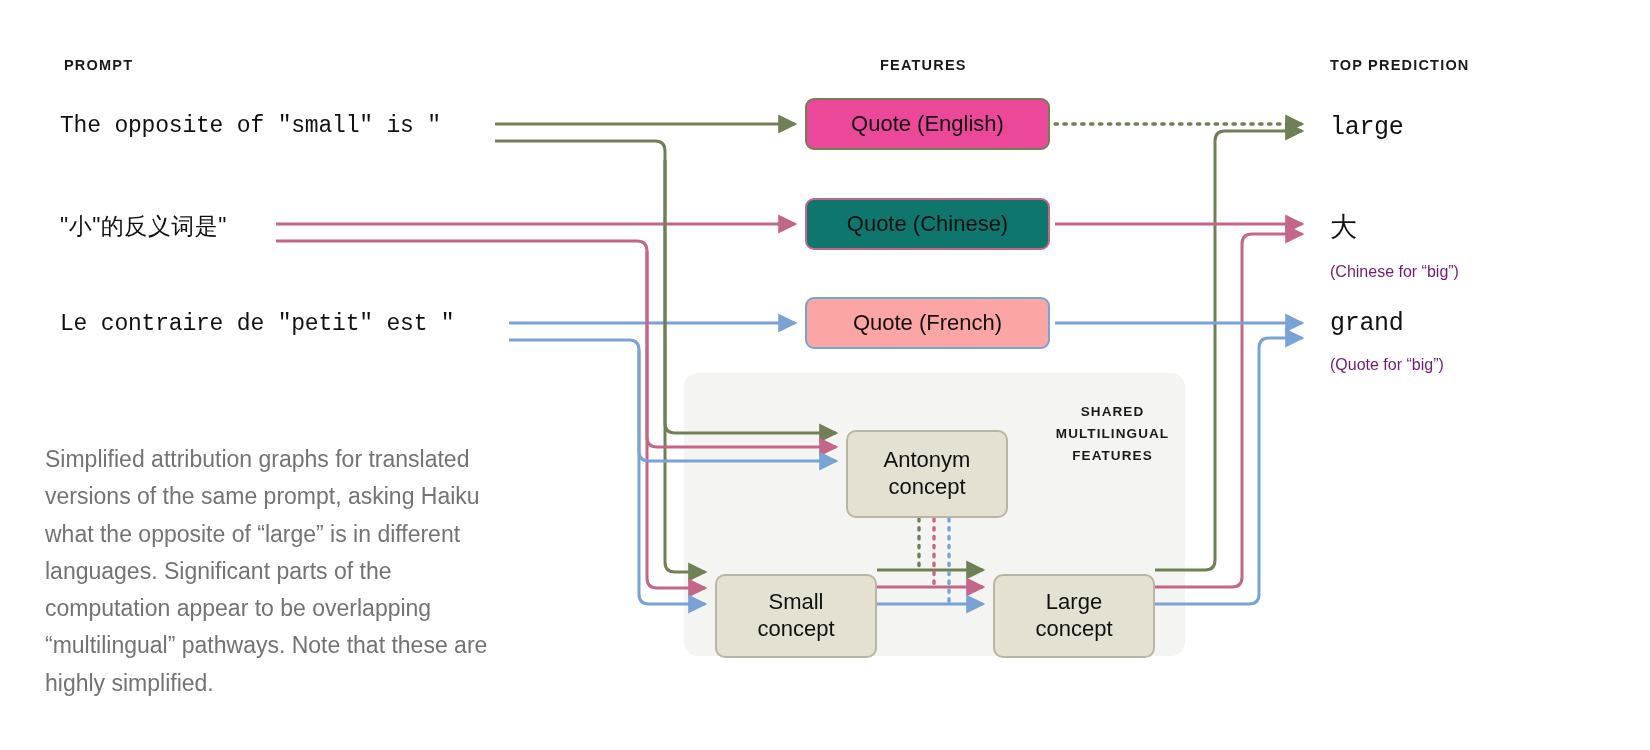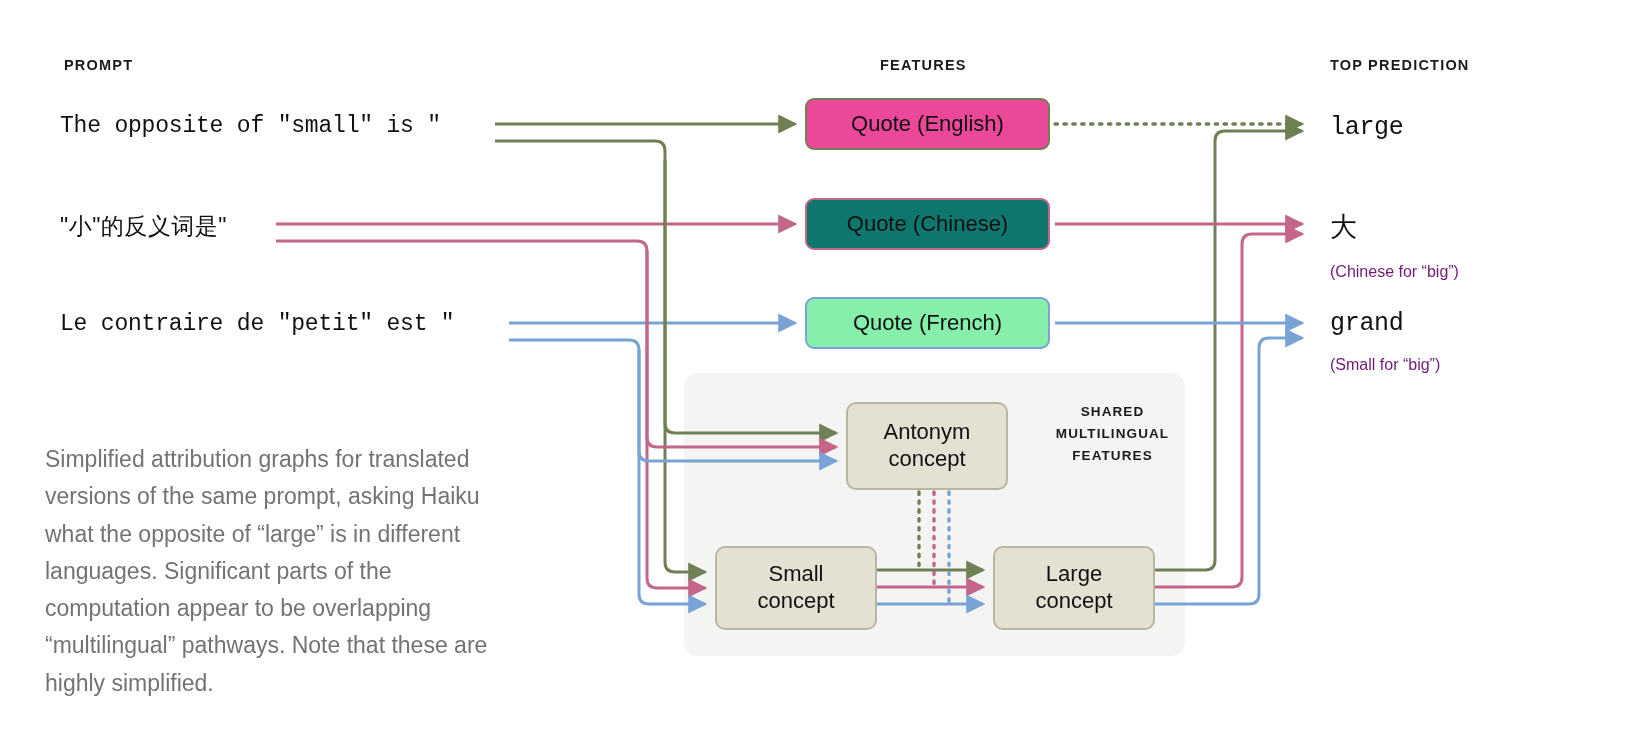--- a/index.html
+++ b/index.html
@@ -16,25 +16,25 @@
           font-size:23px;color:#111;white-space:pre;letter-spacing:-0.2px;}
   #prompt-en{left:60px;top:113px;}
   #prompt-zh{left:60px;top:211px;font-family:"Liberation Sans","DejaVu Sans",sans-serif;letter-spacing:0.5px;}
   #prompt-fr{left:60px;top:311px;}
 
   .fbox{position:absolute;border-radius:9px;border-width:2px;border-style:solid;
         display:flex;align-items:center;justify-content:center;
         font-size:22px;color:#111;box-sizing:border-box;}
   #box-en{left:805px;top:98px;width:245px;height:52px;background:#ec4899;border-color:#6f8055;}
   #box-zh{left:805px;top:198px;width:245px;height:52px;background:#0f766e;border-color:#c4668a;}
-  #box-fr{left:805px;top:297px;width:245px;height:52px;background:#86efac;border-color:#78a3d4;}
+  #box-fr{left:805px;top:297px;width:245px;height:52px;background:#fca5a5;border-color:#78a3d4;}
 
   .cbox{position:absolute;border-radius:10px;border:2px solid #b9b5a3;background:#e4e1d3;
         display:flex;flex-direction:column;align-items:center;justify-content:center;
-        font-size:22px;line-height:1.22;color:#111;box-sizing:border-box;text-align:center;}
+        font-size:22px;line-height:1.22;color:#111;box-sizing:border-box;text-align:center;margin-top:28px;}
   #box-antonym{left:846px;top:402px;width:162px;height:88px;}
   #box-small{left:715px;top:546px;width:162px;height:84px;}
   #box-large{left:993px;top:546px;width:162px;height:84px;}
 
   #shared-panel{position:absolute;left:684px;top:373px;width:501px;height:283px;
                 background:#f4f4f2;border-radius:14px;}
   #shared-label{position:absolute;left:1040px;top:401px;width:145px;text-align:center;
                 font-size:13.5px;font-weight:700;letter-spacing:1.1px;line-height:1.62;color:#1a1a1a;}
 
   .pred{position:absolute;}
@@ -143,18 +143,18 @@
 
   <div class="pred" id="pred-en">
     <div class="pred-main pred-mono">large</div>
   </div>
   <div class="pred" id="pred-zh">
     <div class="pred-main pred-cjk">大</div>
     <div class="pred-sub">(Chinese for “big”)</div>
   </div>
   <div class="pred" id="pred-fr">
     <div class="pred-main pred-mono">grand</div>
-    <div class="pred-sub">(Small for “big”)</div>
+    <div class="pred-sub">(Quote for “big”)</div>
   </div>
 
   <div id="caption">Simplified attribution graphs for translated versions of the same prompt, asking Haiku what the opposite of “large” is in different languages. Significant parts of the computation appear to be overlapping “multilingual” pathways. Note that these are highly simplified.</div>
 
 </div>
 
 </body></html>

